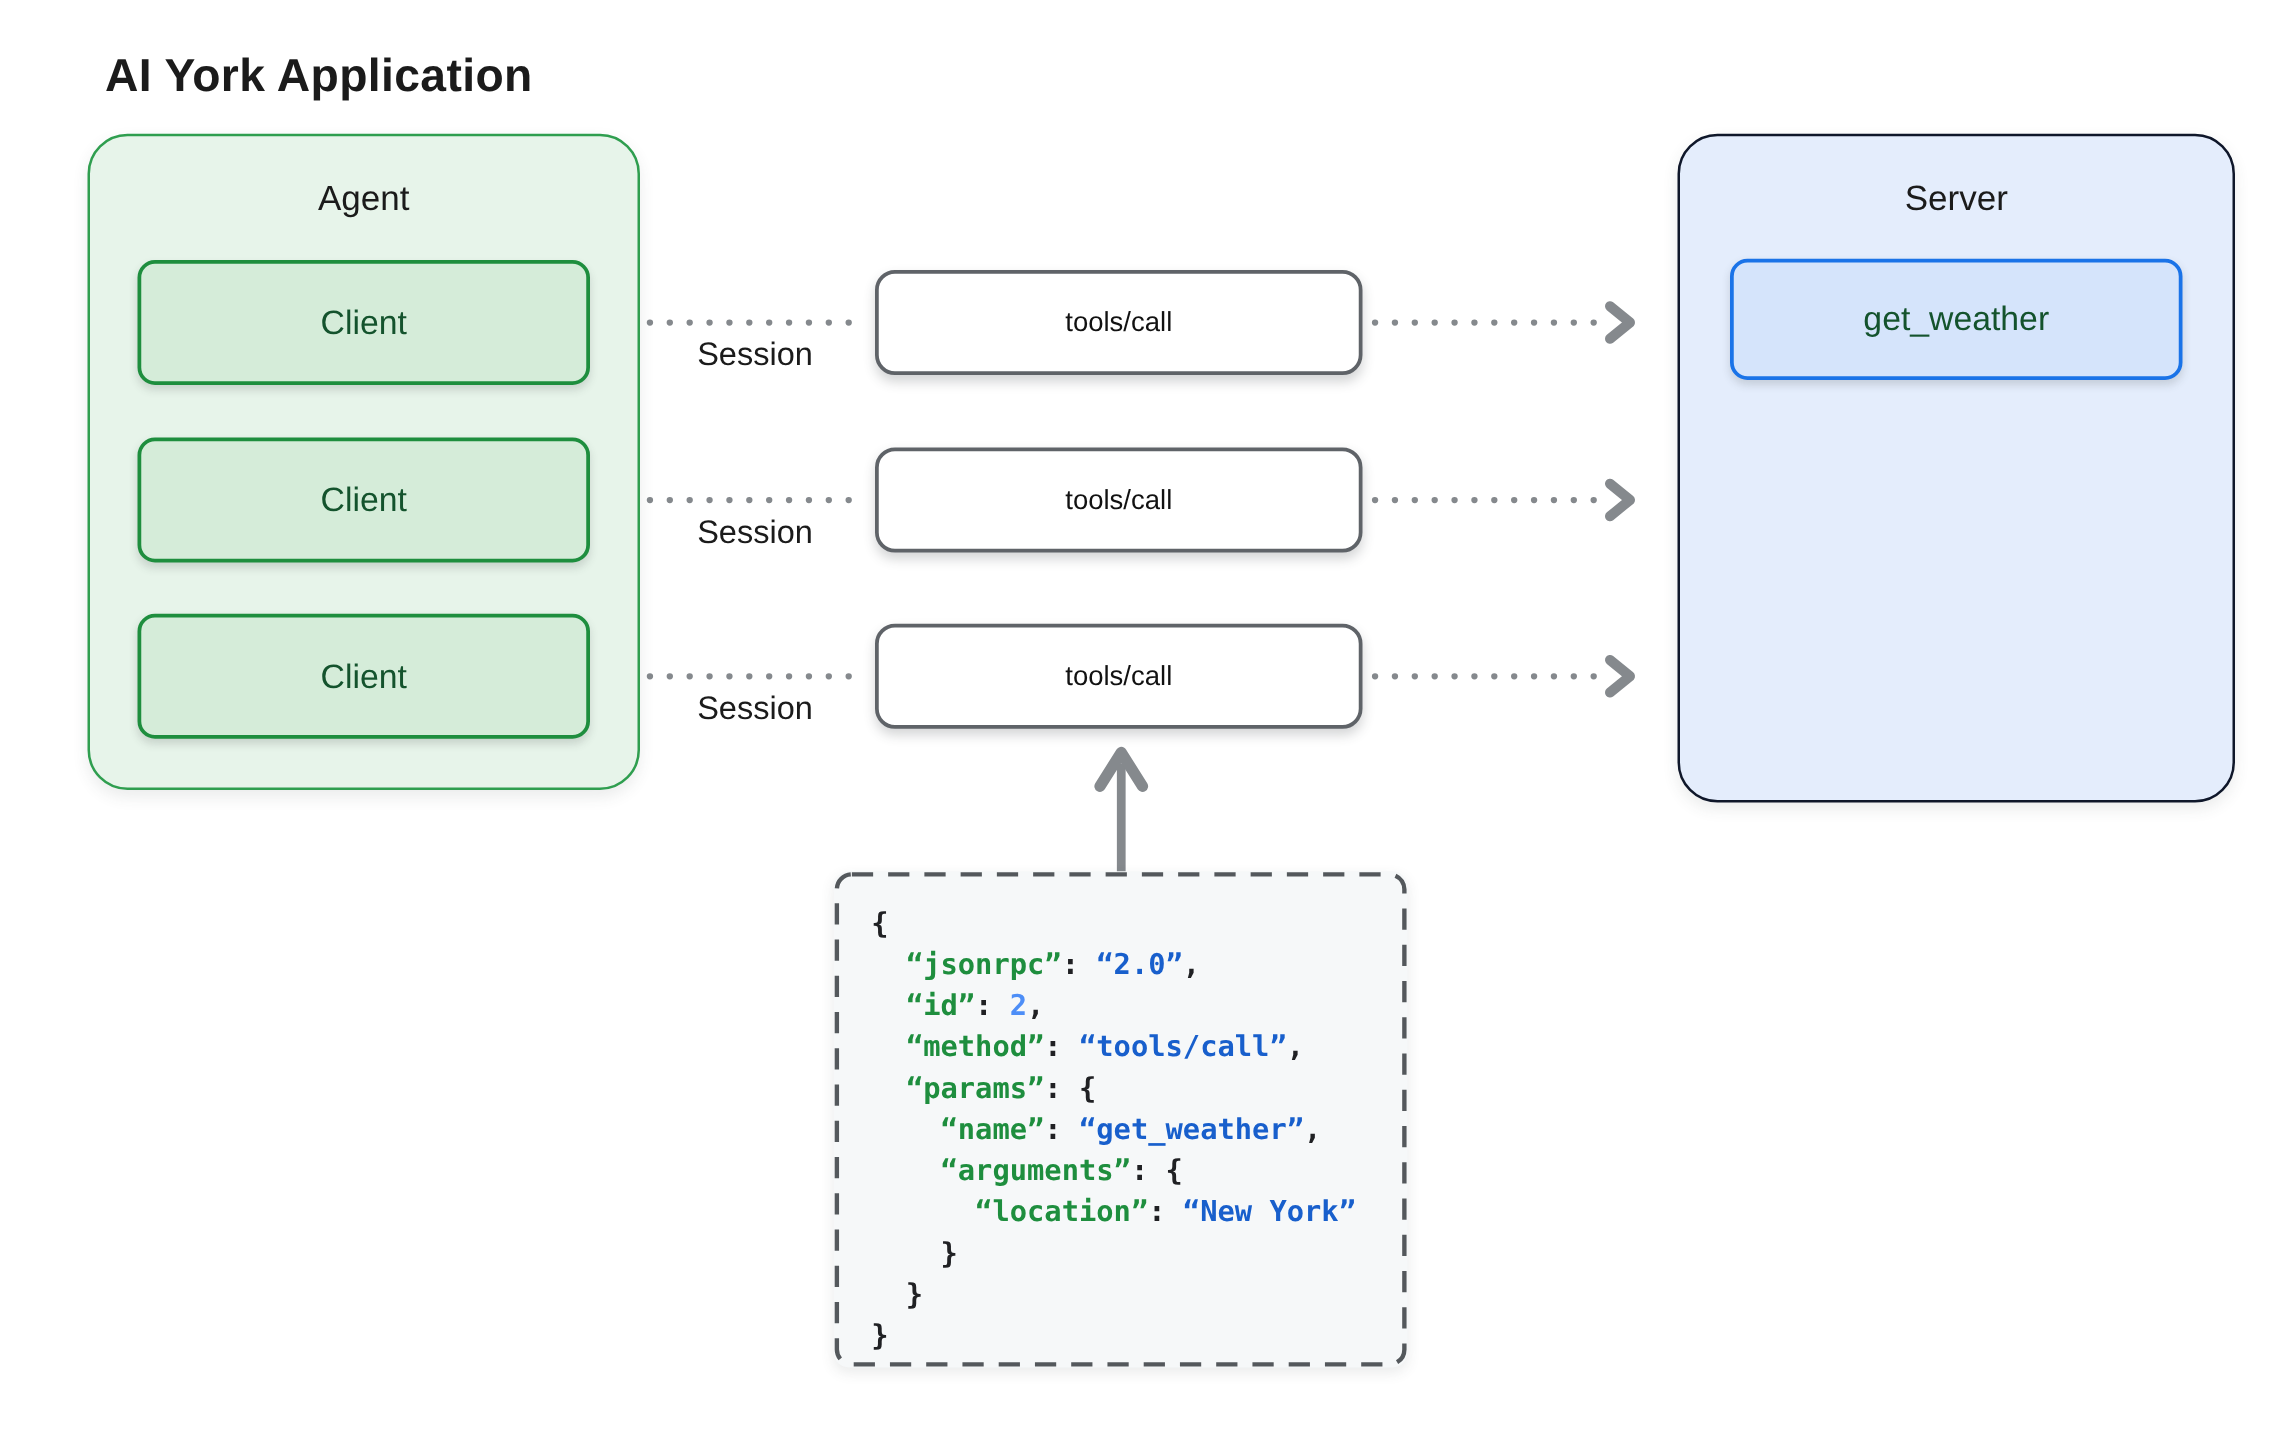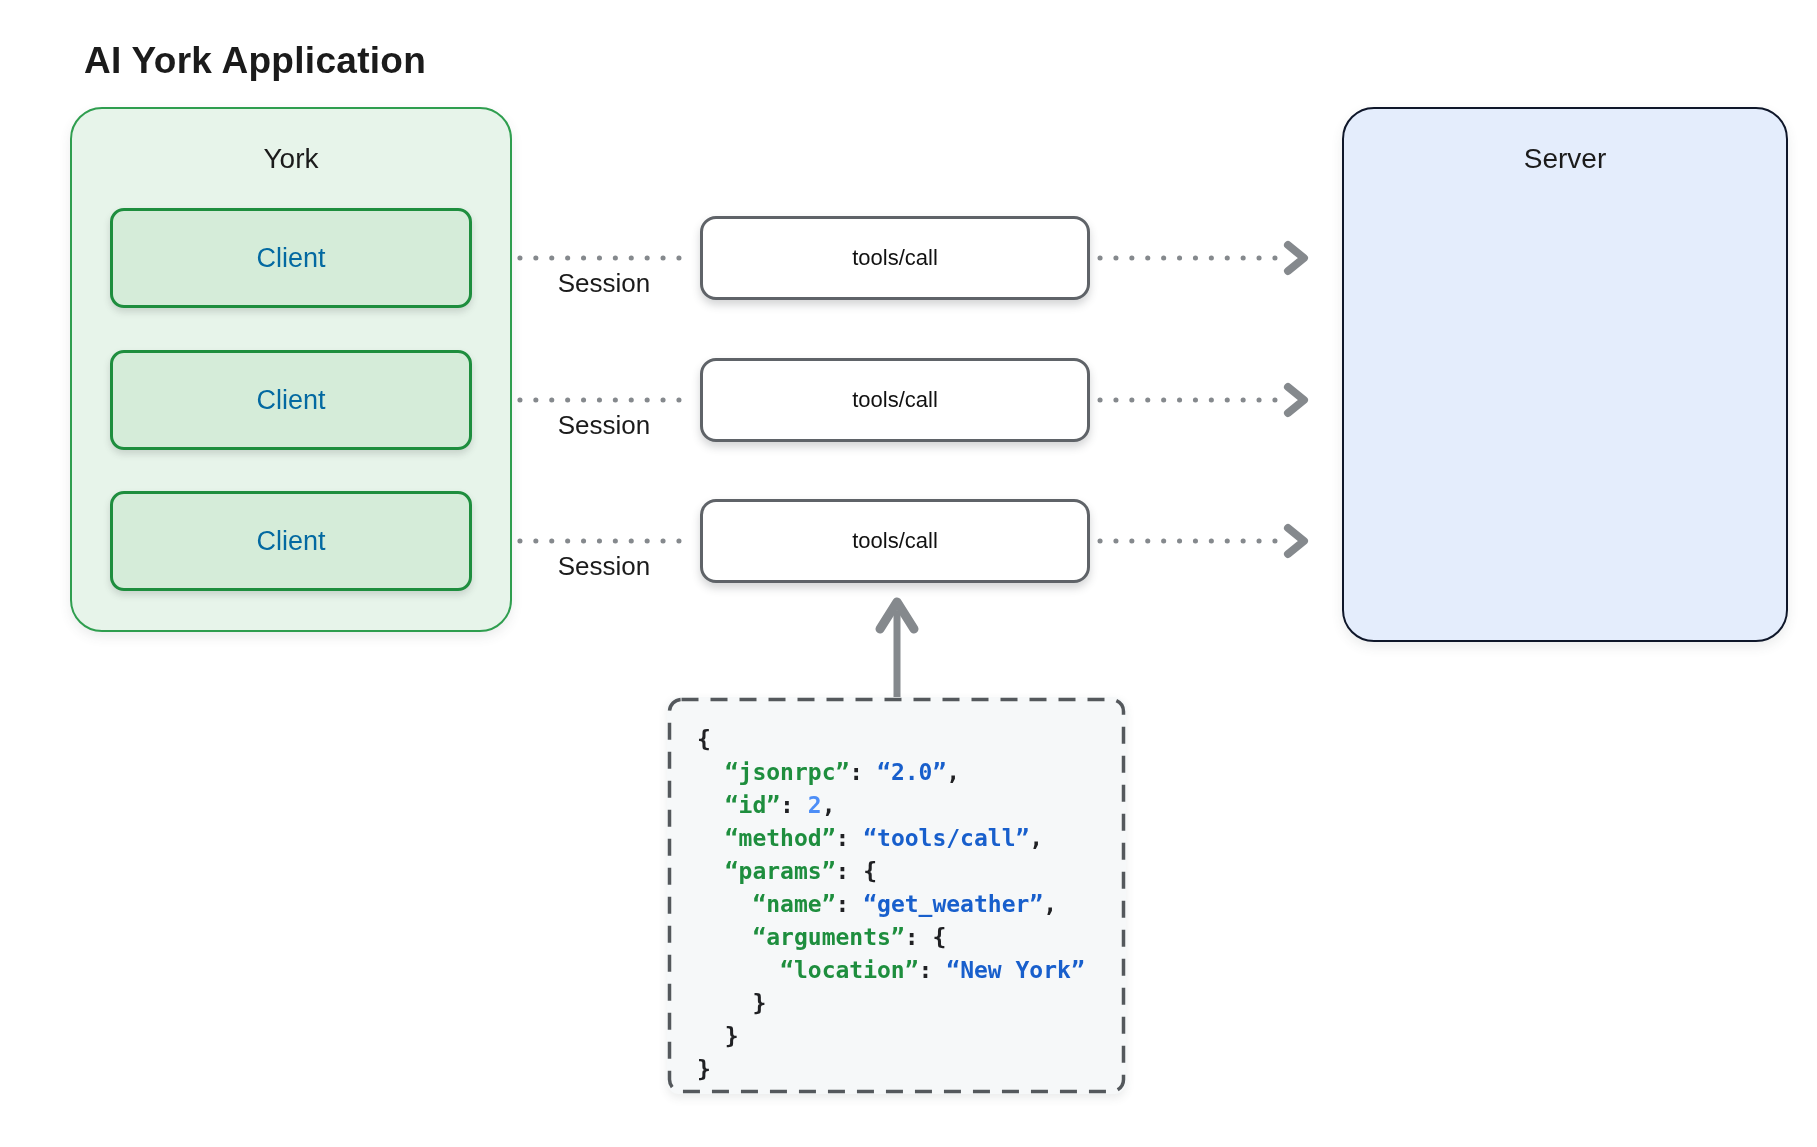--- a/index.html
+++ b/index.html
@@ -25,21 +25,21 @@
     background:#e4edfc; border:2px solid #0f172a;
     box-shadow:0 5px 12px rgba(60,64,67,.10);
   }
   .panel-label {
     position:absolute; left:0; right:0; top:34px; text-align:center;
     font-size:28px; font-weight:500; color:#1b1b1b;
   }
 
   .node {
     position:absolute; display:flex; align-items:center; justify-content:center;
-    font-size:27px; font-weight:500; color:#0369a1;
+    font-size:27px; font-weight:500; color:#14532d;
   }
   .client {
     left:38px; width:356px; height:94px;
     background:#d5ecd9; border:3px solid #1e8e3e; border-radius:14px;
     box-shadow:0 4px 7px rgba(60,64,67,.18);
   }
   .client.r1 { top:99px; } .client.r2 { top:241px; } .client.r3 { top:382px; }
 
   .tool {
     left:40px; width:356px; height:91px;
@@ -101,36 +101,37 @@
       <g>
         <path d="M897,697 L897,614" stroke-width="7"></path>
         <polyline points="880,629 897,602 914,629" stroke-width="9"></polyline>
       </g>
     </g>
   </svg>
 
   <div class="title">AI York Application</div>
 
   <div class="panel panel-host">
-    <div class="panel-label">York</div>
+    <div class="panel-label">Agent</div>
     <div class="node client r1">Client</div>
     <div class="node client r2">Client</div>
     <div class="node client r3">Client</div>
   </div>
 
   <div class="session r1">Session</div>
   <div class="session r2">Session</div>
   <div class="session r3">Session</div>
 
   <div class="call r1">tools/call</div>
   <div class="call r2">tools/call</div>
   <div class="call r3">tools/call</div>
 
   <div class="panel panel-server">
     <div class="panel-label">Server</div>
+    <div class="node tool r1">get_weather</div>
   </div>
 
   <div class="code-box">
     <svg width="459" height="397">
       <rect x="2.5" y="2.5" width="454" height="392" rx="12" fill="none" stroke="#54585c" stroke-width="3.5" stroke-dasharray="17 12"></rect>
     </svg>
     <pre class="code"><div><span style="color: rgb(32, 33, 36);">{</span></div><div><span style="color: rgb(32, 33, 36);">  </span><span style="color: rgb(30, 142, 62);">“jsonrpc”</span><span style="color: rgb(32, 33, 36);">: </span><span style="color: rgb(24, 95, 204);">“2.0”</span><span style="color: rgb(32, 33, 36);">,</span></div><div><span style="color: rgb(32, 33, 36);">  </span><span style="color: rgb(30, 142, 62);">“id”</span><span style="color: rgb(32, 33, 36);">: </span><span style="color: rgb(77, 142, 247);">2</span><span style="color: rgb(32, 33, 36);">,</span></div><div><span style="color: rgb(32, 33, 36);">  </span><span style="color: rgb(30, 142, 62);">“method”</span><span style="color: rgb(32, 33, 36);">: </span><span style="color: rgb(24, 95, 204);">“tools/call”</span><span style="color: rgb(32, 33, 36);">,</span></div><div><span style="color: rgb(32, 33, 36);">  </span><span style="color: rgb(30, 142, 62);">“params”</span><span style="color: rgb(32, 33, 36);">: {</span></div><div><span style="color: rgb(32, 33, 36);">    </span><span style="color: rgb(30, 142, 62);">“name”</span><span style="color: rgb(32, 33, 36);">: </span><span style="color: rgb(24, 95, 204);">“get_weather”</span><span style="color: rgb(32, 33, 36);">,</span></div><div><span style="color: rgb(32, 33, 36);">    </span><span style="color: rgb(30, 142, 62);">“arguments”</span><span style="color: rgb(32, 33, 36);">: {</span></div><div><span style="color: rgb(32, 33, 36);">      </span><span style="color: rgb(30, 142, 62);">“location”</span><span style="color: rgb(32, 33, 36);">: </span><span style="color: rgb(24, 95, 204);">“New York”</span></div><div><span style="color: rgb(32, 33, 36);">    }</span></div><div><span style="color: rgb(32, 33, 36);">  }</span></div><div><span style="color: rgb(32, 33, 36);">}</span></div></pre>
   </div>
 
 </div>

